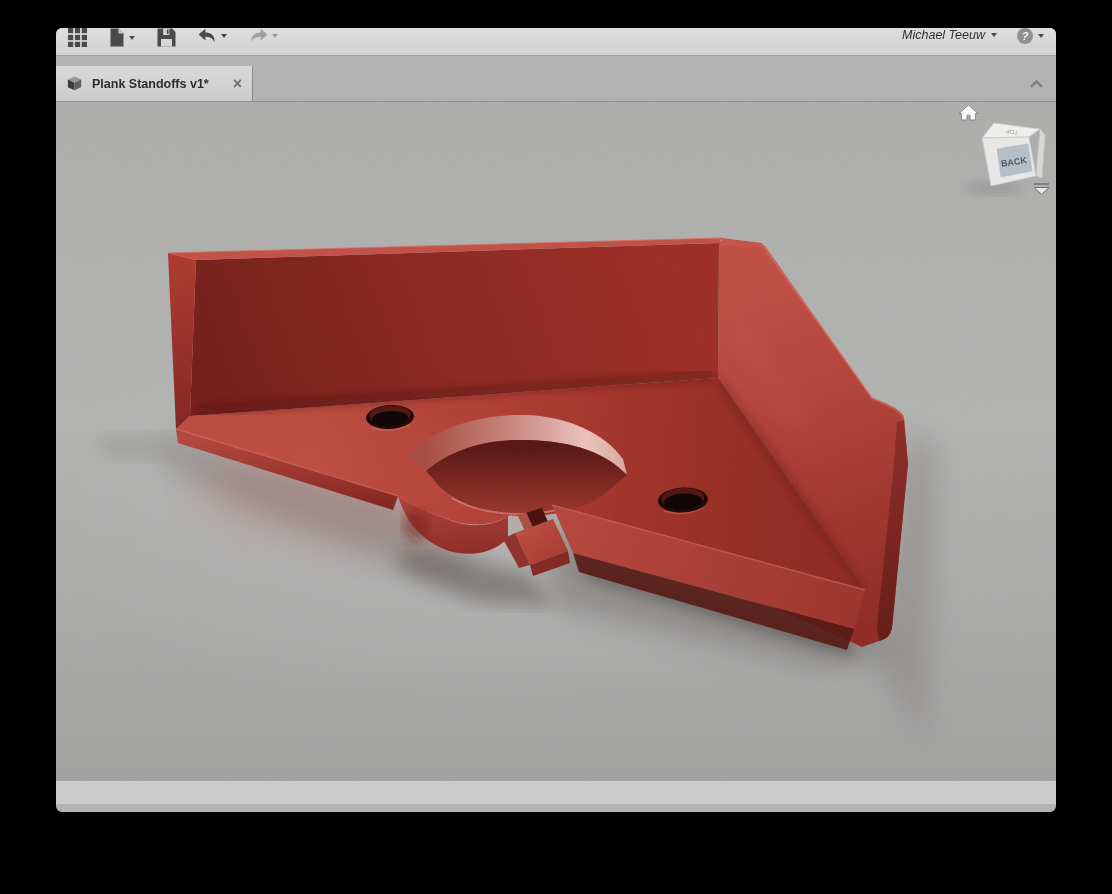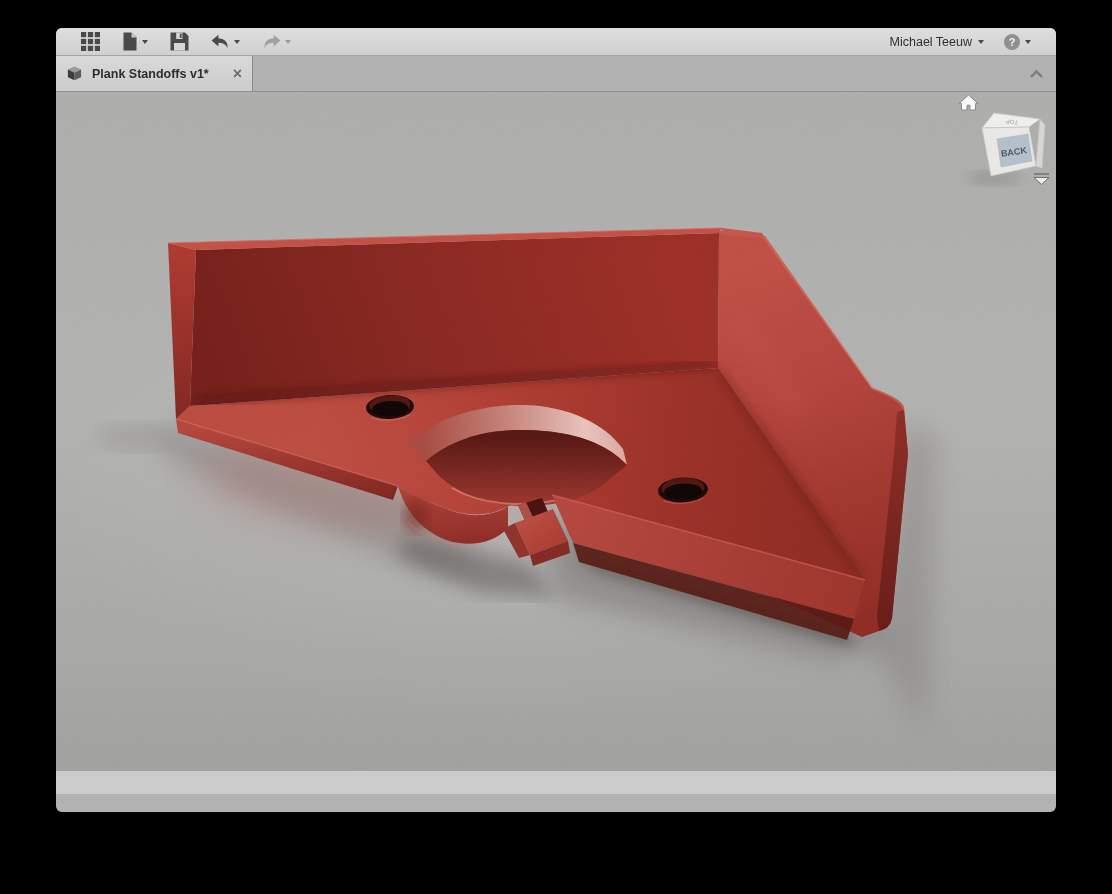--- a/index.html
+++ b/index.html
@@ -19,34 +19,34 @@
     display:flex;align-items:center;justify-content:center;
   }
   .traffic{position:absolute;left:9px;top:7px;display:flex;gap:9px;}
   .light{width:11px;height:11px;border-radius:50%;background:#d6d6d6;border:1px solid #a9a9a9;box-sizing:border-box;}
   .title-text{font-size:13px;color:#3d3d3d;}
   
   .toolbar{
     height:28px;box-sizing:border-box;
     background:linear-gradient(#dedede,#d0d0d0);
     border-bottom:1px solid #a3a3a3;
-    display:flex;align-items:center;padding:0 25px;
+    display:flex;align-items:flex-start;padding:0 12px;font-style:italic;
   }
   .tbtn{display:flex;align-items:center;gap:4px;background:none;border:none;padding:0;margin-right:22px;color:#4a4a4a;cursor:default;}
   .tbtn.disabled{color:#a0a0a0;}
   .caret{width:0;height:0;border-left:3.5px solid transparent;border-right:3.5px solid transparent;border-top:4.5px solid currentColor;}
   .tb-spacer{flex:1;}
   .user-menu{display:flex;align-items:center;gap:6px;color:#303030;font-size:12.5px;margin-right:20px;}
   .user-caret{color:#4a4a4a;}
   .help-menu{display:flex;align-items:center;gap:5px;color:#4a4a4a;}
   .help-circle{width:16px;height:16px;border-radius:50%;background:#909090;color:#f3f3f3;font-size:11px;font-weight:bold;display:flex;align-items:center;justify-content:center;}
   
   .tabbar{
     height:36px;box-sizing:border-box;background:#b2b2b2;border-bottom:1px solid #8f8f8f;
-    display:flex;position:relative;
+    display:flex;position:relative;margin-top:10px;
   }
   .tab{
     width:197px;box-sizing:border-box;
     background:linear-gradient(#d9d9d9,#cccccc);
     border-right:1px solid #8a8a8a;
     display:flex;align-items:center;gap:9px;padding:0 10px;
   }
   .tab-label{font-size:12.5px;font-weight:bold;color:#2d2d2d;flex:1;white-space:nowrap;}
   .tab-close{color:#6e6e6e;font-size:16px;line-height:14px;font-weight:bold;}
   .tab-collapse{position:absolute;right:12px;top:9px;}

